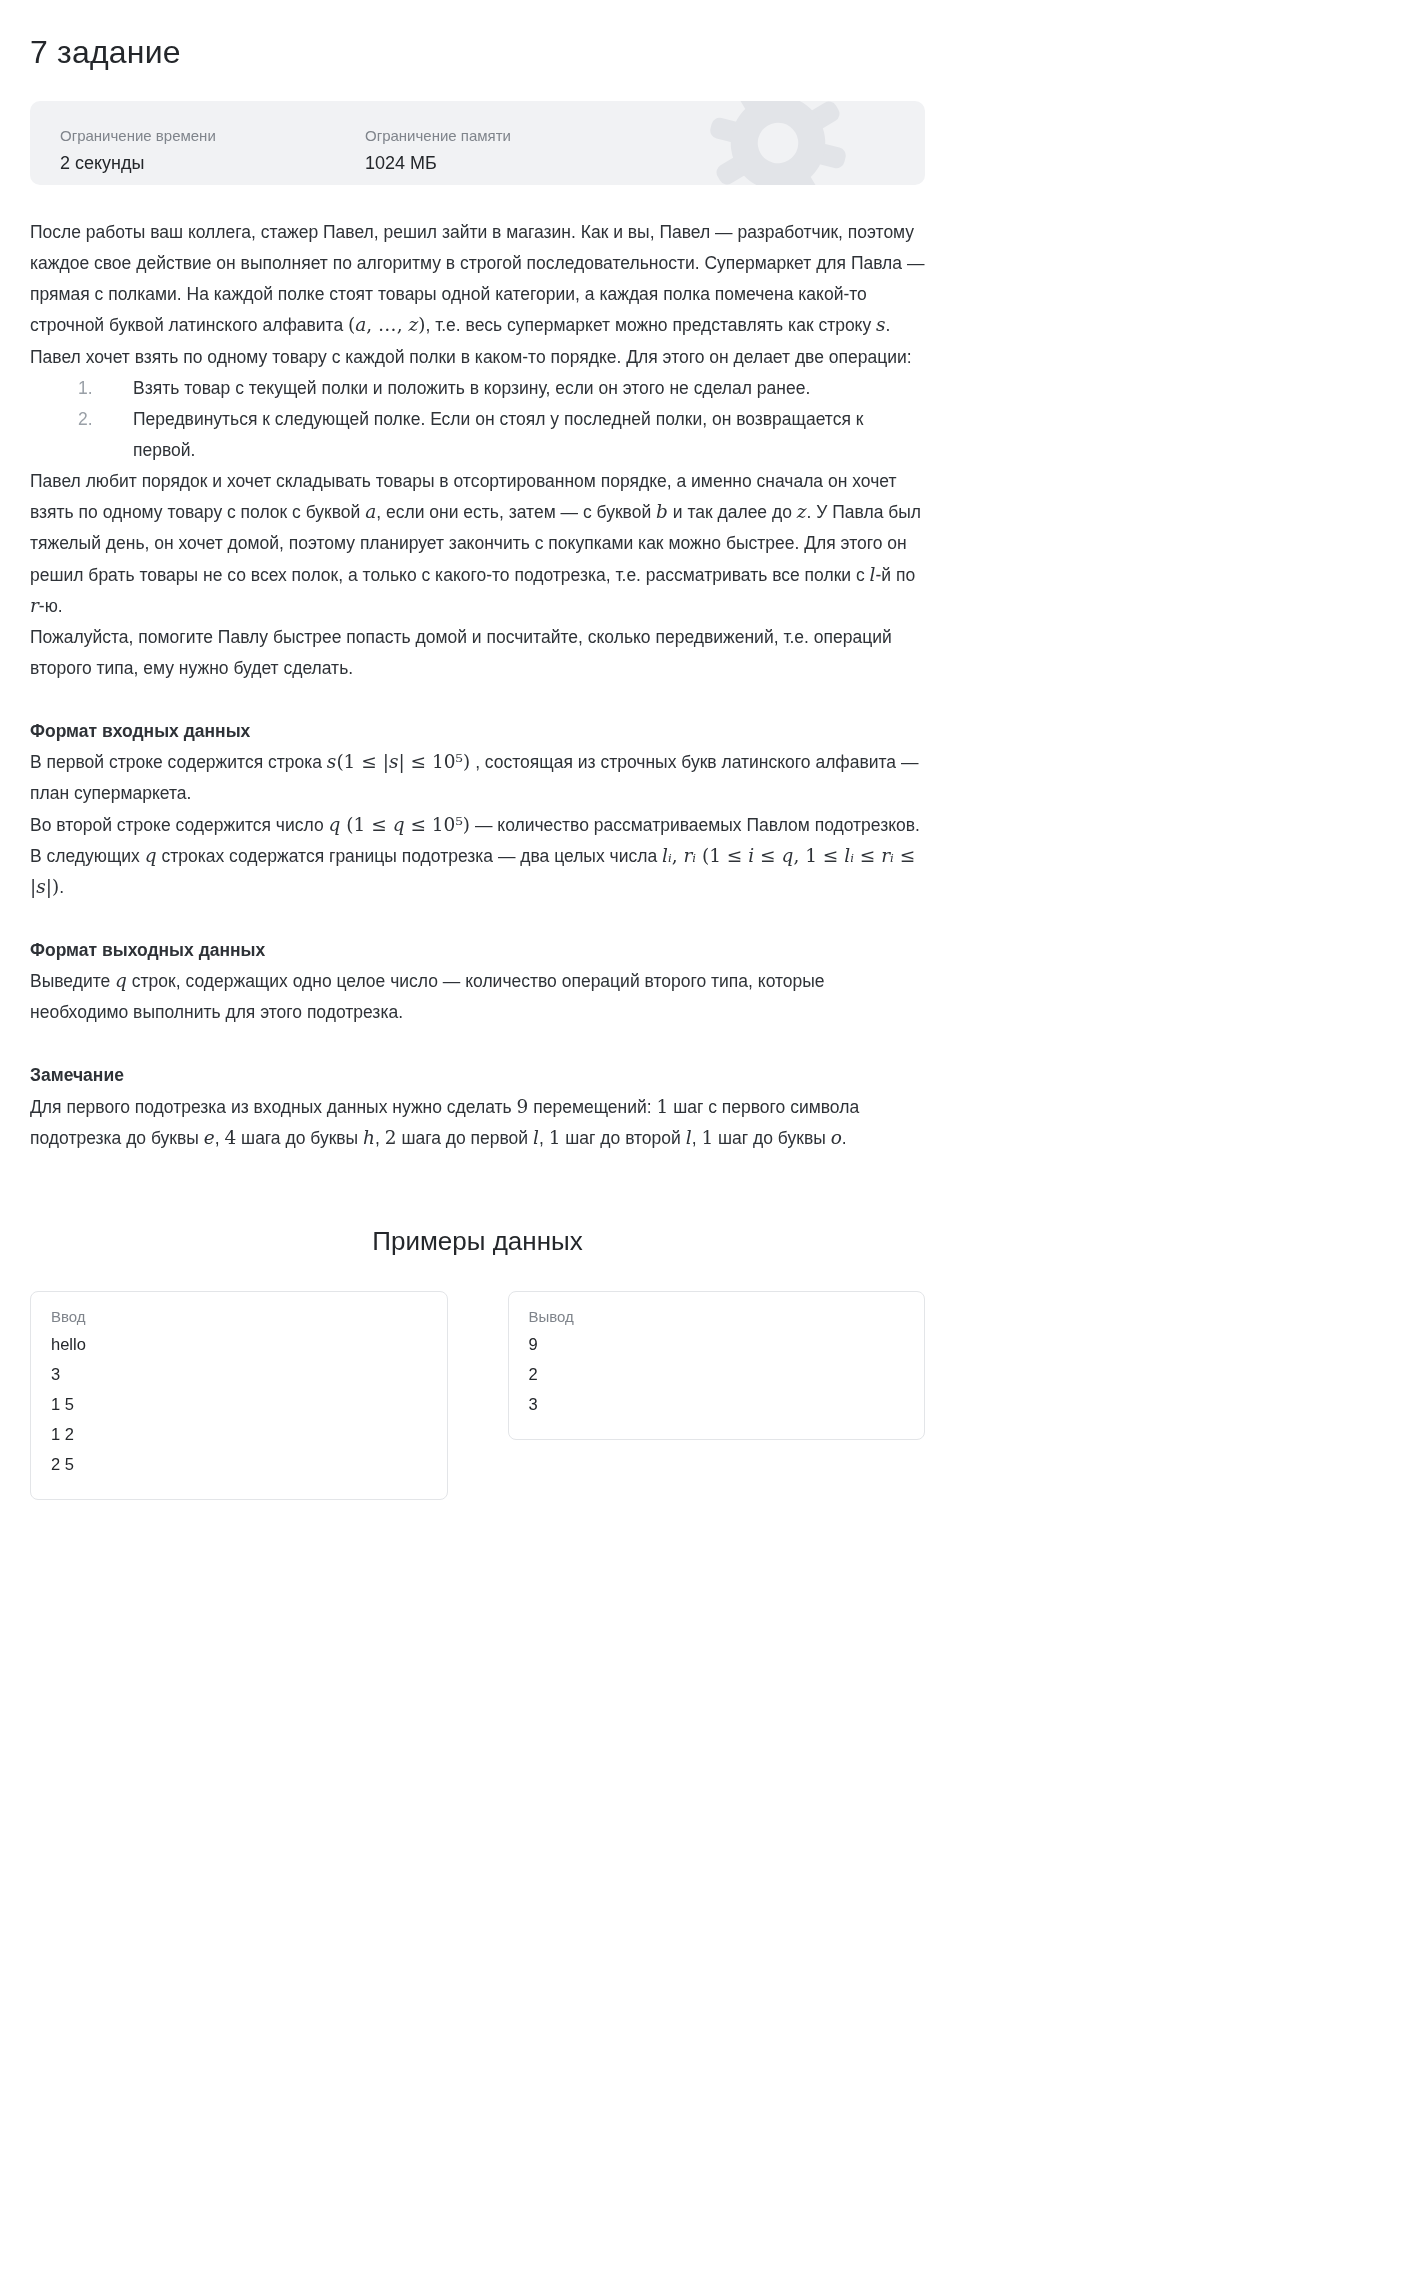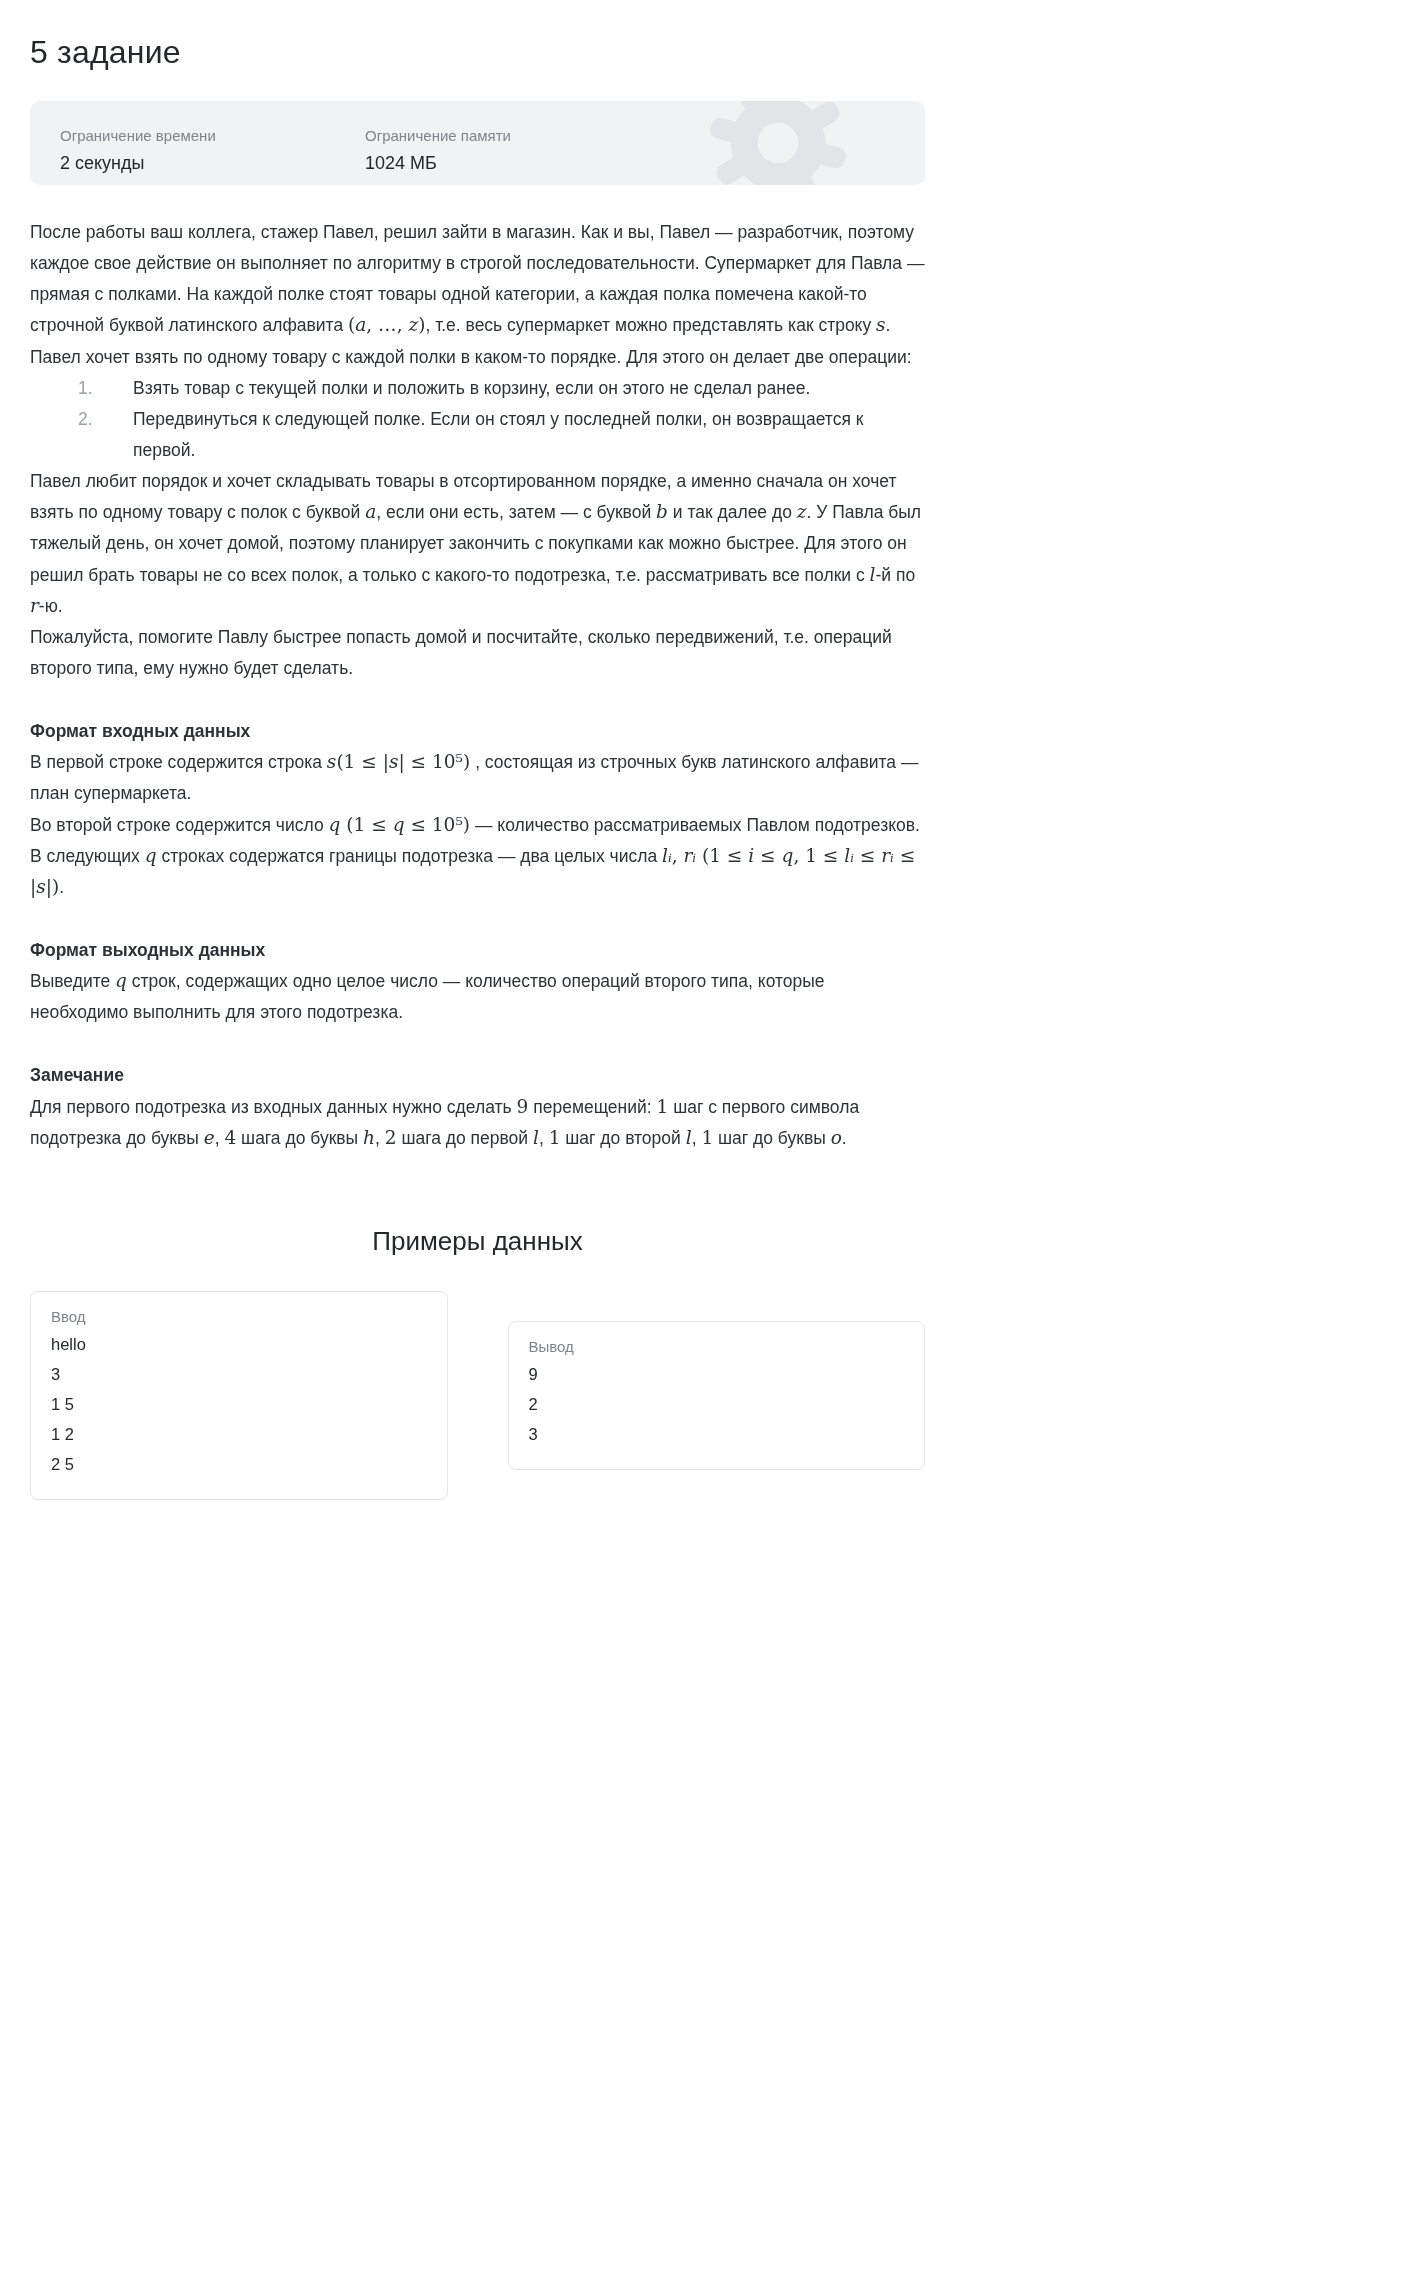--- a/index.html
+++ b/index.html
@@ -88,21 +88,21 @@
     font-size: 26px;
     font-weight: 400;
     color: #24272b;
     margin: 72px 0 0 0;
     text-align: center;
   }
   .examples {
     display: flex;
     gap: 60px;
     margin-top: 34px;
-    align-items: center;
+    align-items: flex-start;
   }
   .example-box {
     flex: 1 1 0;
     border: 1px solid #e3e5e8;
     border-radius: 8px;
     padding: 16px 20px 20px 20px;
     background: #ffffff;
   }
   .example-label {
     font-size: 15px;
@@ -114,21 +114,21 @@
     line-height: 30px;
     color: #24272b;
     white-space: pre;
   }
 </style>
 </head>
 <body>
 
 <div class="page">
 
-  <h1 class="page-title">5 задание</h1>
+  <h1 class="page-title">7 задание</h1>
 
   <div class="limits">
     <div class="limit">
       <div class="limit-label">Ограничение времени</div>
       <div class="limit-value">2 секунды</div>
     </div>
     <div class="limit">
       <div class="limit-label">Ограничение памяти</div>
       <div class="limit-value">1024 МБ</div>
     </div>

